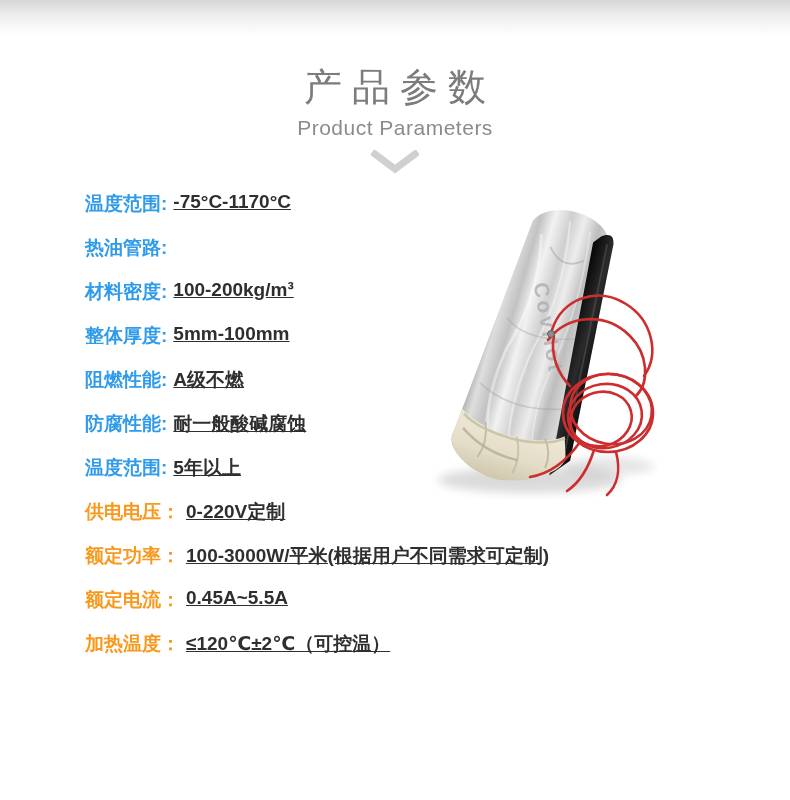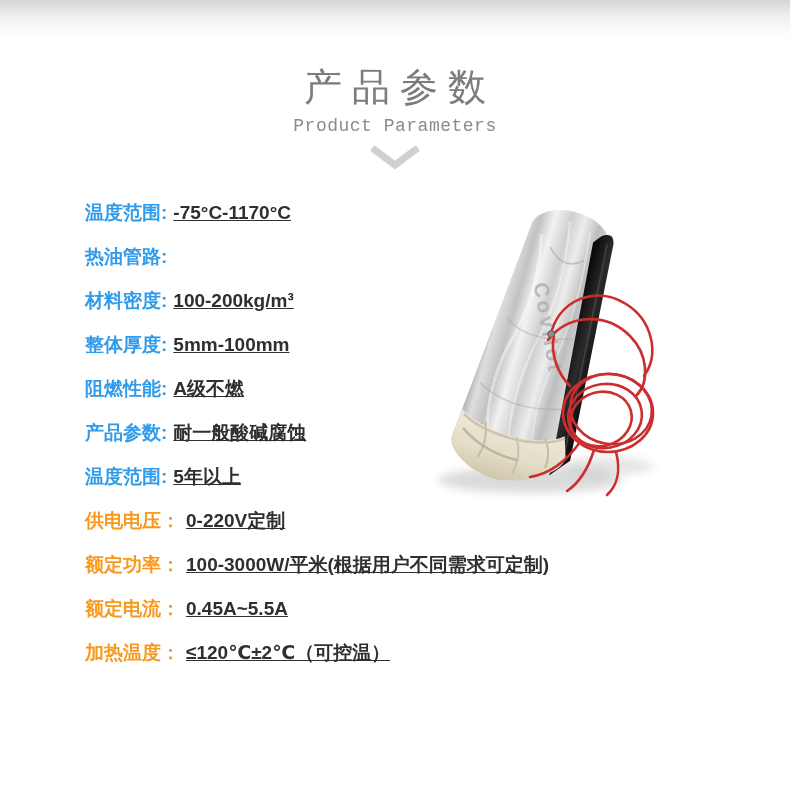--- a/index.html
+++ b/index.html
@@ -14,29 +14,29 @@
     background:linear-gradient(to bottom,#d6d6d6 0%,#efefef 45%,#ffffff 100%);
   }
   .header{
     position:absolute;top:64px;left:0;width:790px;text-align:center;
   }
   .page-title{
     font-size:38px;color:#7c7c7c;letter-spacing:10px;padding-left:10px;
     font-weight:400;line-height:1.25;
   }
   .page-subtitle{
-    font-size:18px;color:#8b8b8b;margin-top:4px;letter-spacing:0.5px;font-family:Liberation Mono, monospace;
+    font-size:21px;color:#8b8b8b;margin-top:4px;letter-spacing:0.5px;
   }
   .chevron-wrap{margin-top:10px;height:26px;}
   
   .params{
     position:absolute;left:85px;top:191px;width:560px;
   }
   .param-row{
-    height:44px;display:flex;align-items:center;white-space:nowrap;
+    height:44px;display:flex;white-space:nowrap;
     font-size:19px;font-weight:bold;
   }
   .param-label{margin-right:6px;}
   .param-row.blue  .param-label{color:#2f9bea;}
   .param-row.orange .param-label{color:#f8981d;}
   .param-value{color:#2f2f2f;text-decoration:underline;}
   
   .product-photo{
     position:absolute;left:430px;top:178px;width:300px;height:330px;
   }
@@ -70,21 +70,21 @@
   </div>
   <div class="param-row blue">
     <span class="param-label">整体厚度:</span>
     <span class="param-value">5mm-100mm</span>
   </div>
   <div class="param-row blue">
     <span class="param-label">阻燃性能:</span>
     <span class="param-value">A级不燃</span>
   </div>
   <div class="param-row blue">
-    <span class="param-label">产品参数:</span>
+    <span class="param-label">防腐性能:</span>
     <span class="param-value">耐一般酸碱腐蚀</span>
   </div>
   <div class="param-row blue">
     <span class="param-label">温度范围:</span>
     <span class="param-value">5年以上</span>
   </div>
   <div class="param-row orange">
     <span class="param-label">供电电压：</span>
     <span class="param-value">0-220V定制</span>
   </div>

